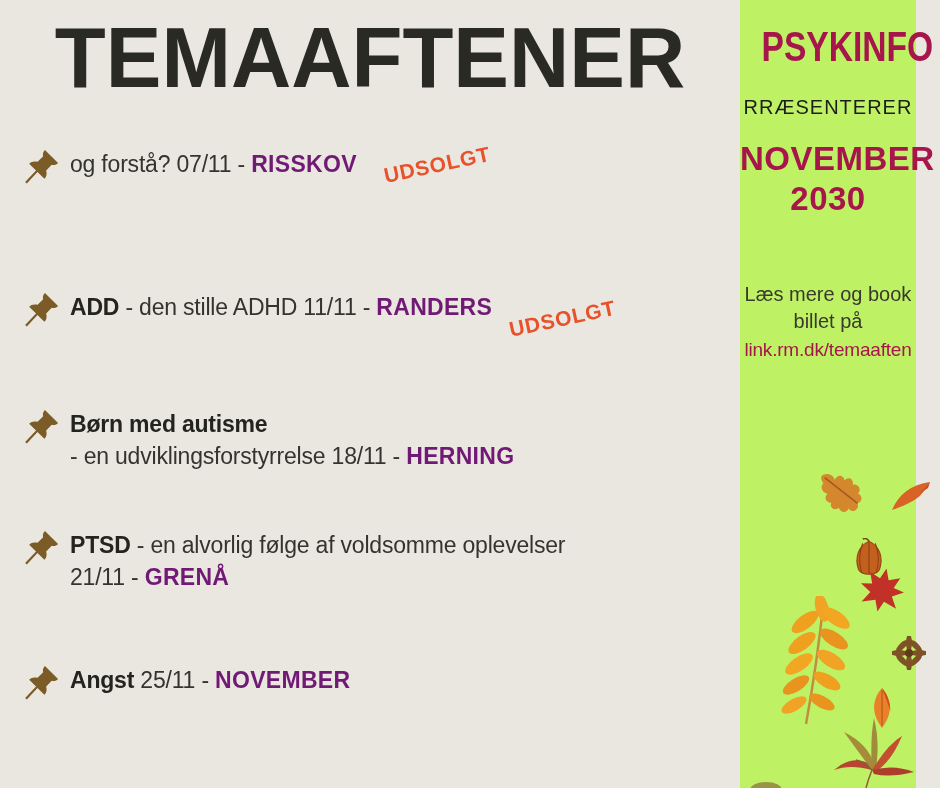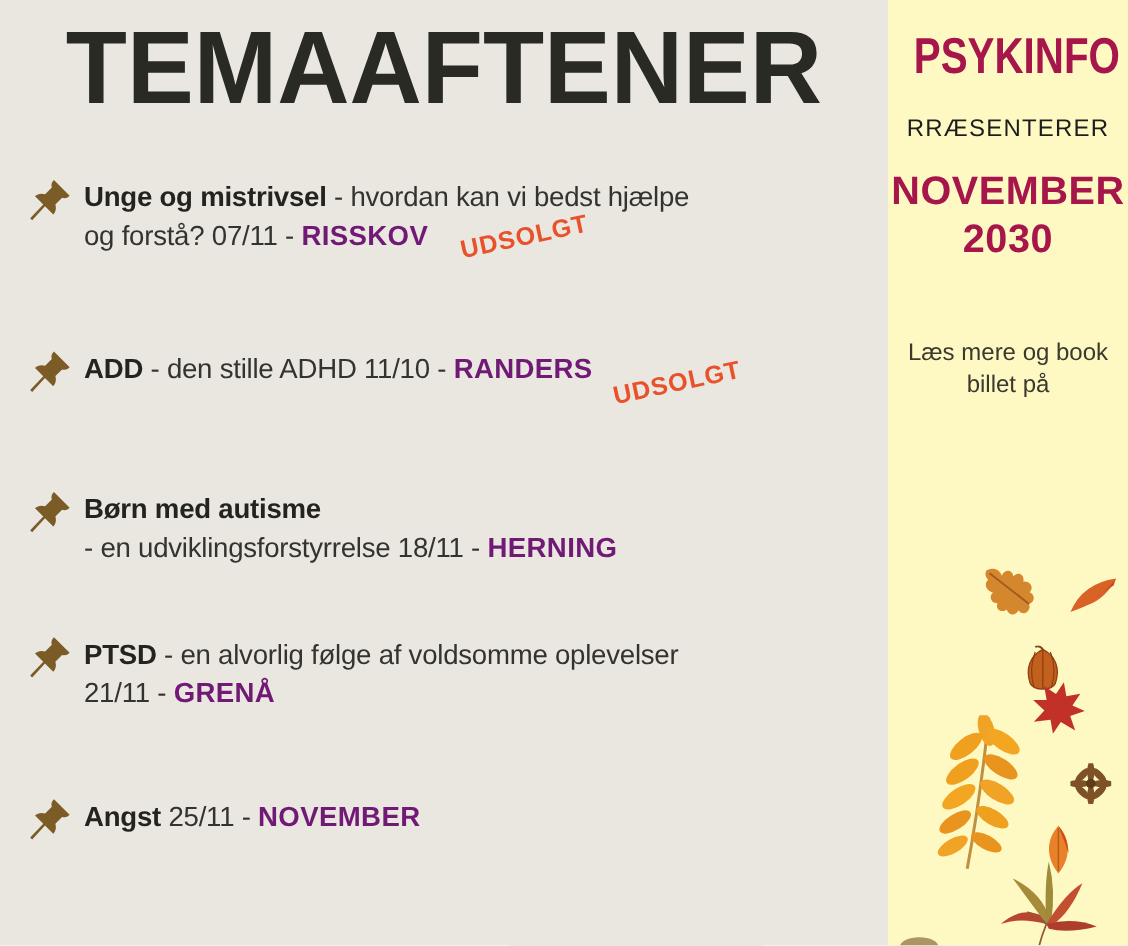--- a/index.html
+++ b/index.html
@@ -20,21 +20,21 @@
   .event .line{white-space:nowrap;}
   .event b{font-weight:700;color:#24241F;}
   .city{color:#701a75;font-weight:700;letter-spacing:0.3px;}
   .badge{
     display:inline-block;color:#E8512A;font-weight:700;font-size:21px;
     letter-spacing:0.8px;transform:rotate(-12deg);margin-left:26px;
   }
   .badge--drop{transform:rotate(-12deg) translateY(11px);margin-left:14px;}
   .pin{position:absolute;left:-47px;top:-1px;width:38px;height:38px;}
   
-  .sidebar{width:200px;height:788px;position:relative;background:#fef9c3;
+  .sidebar{width:176px;height:788px;position:relative;background:#bef264;
            text-align:center;color:#1D1D1B;}
   .brand{
     padding-top:24px;color:#A6164B;font-weight:700;font-size:42px;line-height:46px;
   }
   .brand .squeeze{display:inline-block;transform:scaleX(0.8);transform-origin:center;white-space:nowrap;}
   .presents{margin-top:26px;font-size:20px;font-weight:400;letter-spacing:1px;color:#1D1D1B;}
   .month{margin-top:20px;color:#A6164B;font-weight:700;font-size:33px;line-height:40px;letter-spacing:0.5px;}
   .cta{margin-top:62px;font-size:20px;line-height:27px;color:#3B382F;font-weight:400;}
   .link{margin-top:4px;font-size:19px;color:#A6164B;font-weight:400;letter-spacing:-0.2px;white-space:nowrap;}
   .leaf{position:absolute;pointer-events:none;}
@@ -46,31 +46,30 @@
 
   <div class="main">
     <h1 class="title">TEMAAFTENER</h1>
 
     <div class="event" style="top:148px">
       <span class="pin">
         <svg viewBox="0 0 32 32" width="38" height="38">
             <path fill="#7B5B26" d="M18.5 2.5 L29.5 13.5 C28 15.2 26 15.6 24.2 15 L19.5 19.7 C20.3 22.5 19.8 25 18 26.8 L12.2 21 L3.2 30.8 L1.8 29.4 L11 19.8 L5.2 14 C7 12.2 9.5 11.7 12.3 12.5 L17 7.8 C16.4 6 16.8 4 18.5 2.5 Z"></path>
           </svg>
       </span>
-      <div class="line"><b>Unge og mistrivsel</b><span> - hvordan kan vi bedst hjælpe</span></div>
       <div class="line"><span>og forstå? 07/11 - </span><span class="city">RISSKOV</span><span class="badge">UDSOLGT</span></div>
     </div>
 
     <div class="event" style="top:291px">
       <span class="pin">
         <svg viewBox="0 0 32 32" width="38" height="38">
             <path fill="#7B5B26" d="M18.5 2.5 L29.5 13.5 C28 15.2 26 15.6 24.2 15 L19.5 19.7 C20.3 22.5 19.8 25 18 26.8 L12.2 21 L3.2 30.8 L1.8 29.4 L11 19.8 L5.2 14 C7 12.2 9.5 11.7 12.3 12.5 L17 7.8 C16.4 6 16.8 4 18.5 2.5 Z"></path>
           </svg>
       </span>
-      <div class="line"><b>ADD</b><span> - den stille ADHD 11/10 - </span><span class="city">RANDERS</span><span class="badge badge--drop">UDSOLGT</span></div>
+      <div class="line"><b>ADD</b><span> - den stille ADHD 11/11 - </span><span class="city">RANDERS</span><span class="badge badge--drop">UDSOLGT</span></div>
     </div>
 
     <div class="event" style="top:408px">
       <span class="pin">
         <svg viewBox="0 0 32 32" width="38" height="38">
             <path fill="#7B5B26" d="M18.5 2.5 L29.5 13.5 C28 15.2 26 15.6 24.2 15 L19.5 19.7 C20.3 22.5 19.8 25 18 26.8 L12.2 21 L3.2 30.8 L1.8 29.4 L11 19.8 L5.2 14 C7 12.2 9.5 11.7 12.3 12.5 L17 7.8 C16.4 6 16.8 4 18.5 2.5 Z"></path>
           </svg>
       </span>
       <div class="line"><b>Børn med autisme</b></div>
       <div class="line"><span>- en udviklingsforstyrrelse 18/11 - </span><span class="city">HERNING</span></div>
@@ -102,20 +101,21 @@
     </div>
     <div class="presents">RRÆSENTERER</div>
     <div class="month">
       <div>NOVEMBER</div>
       <div>2030</div>
     </div>
     <div class="cta">
       <div>Læs mere og book</div>
       <div>billet på</div>
     </div>
+    <div class="link">link.rm.dk/temaaften</div>
 
     <span class="leaf" style="left:78px;top:462px">
       <svg width="52" height="56" viewBox="0 0 50 52" style="transform:rotate(-55deg)">
         <path fill="#D5872E" d="M25 1 C30 4 31 9 28 13 C34 12 37 17 33 21 C39 22 39 28 34 30 C38 34 35 40 30 39 C31 44 26 47 22 44 L20 46 C15 48 11 44 13 40 C8 41 5 36 8 32 C3 30 3 24 8 23 C5 19 8 14 13 15 C11 10 14 5 19 6 C20 2 23 0 25 1 Z"></path>
         <path stroke="#A05A20" stroke-width="1.5" fill="none" d="M24 4 L22 44"></path>
       </svg>
     </span>
     <span class="leaf" style="left:150px;top:478px">
       <svg width="42" height="40" viewBox="0 0 42 40">
         <path fill="#D96227" d="M2 32 Q12 8 40 4 Q32 20 17 26 Q8 30 2 32 Z"></path>

